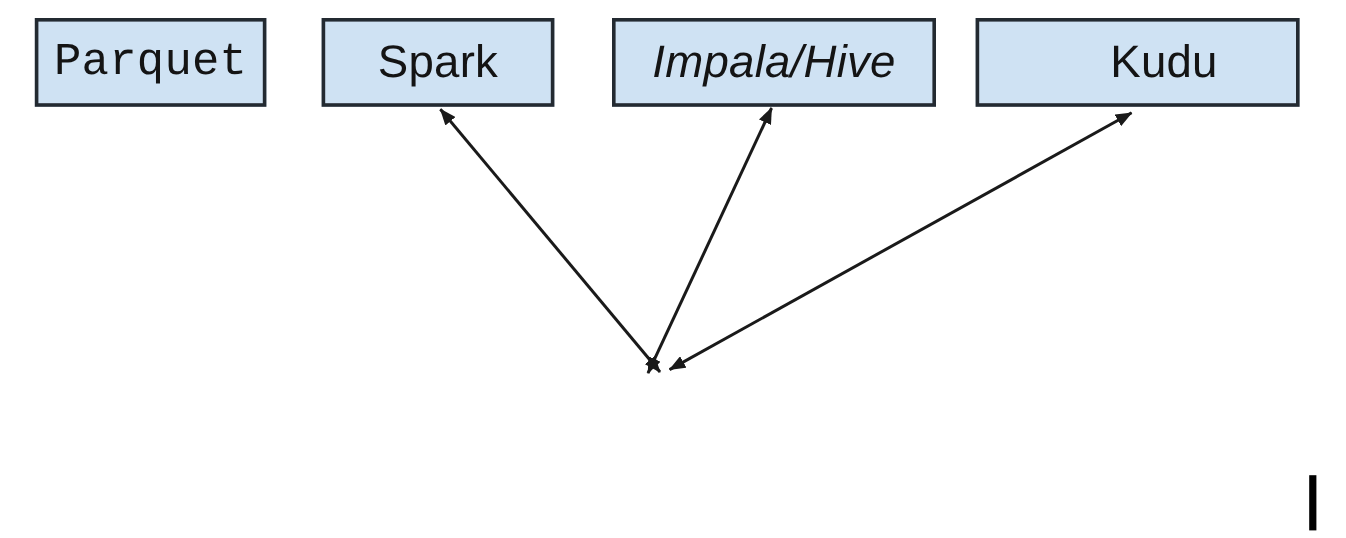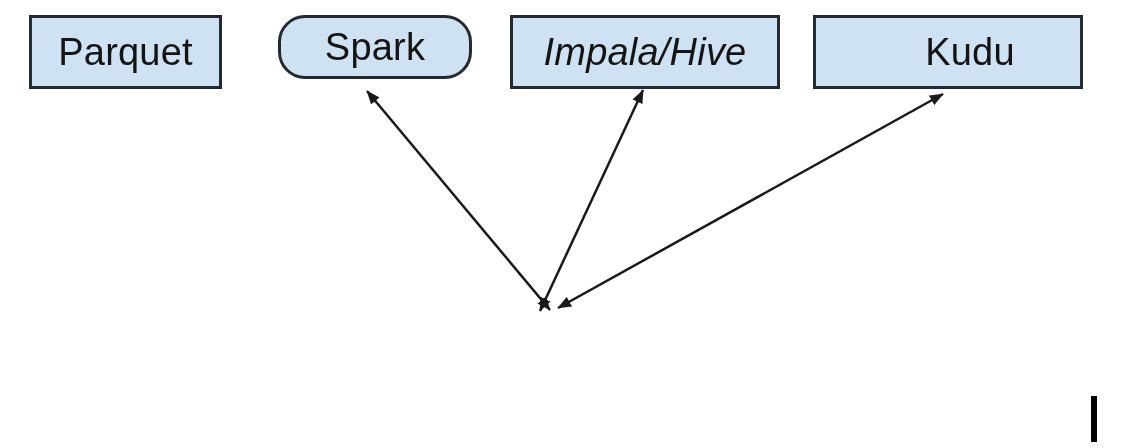--- a/index.html
+++ b/index.html
@@ -49,25 +49,25 @@
     <defs>
       <marker id="arrowhead" viewBox="0 0 10 8" refX="9.5" refY="4" markerWidth="5.5" markerHeight="4.4" orient="auto-start-reverse">
         <path d="M0,0 L10,4 L0,8 z" fill="#1a1a1a"></path>
       </marker>
     </defs>
   <line x1="367" y1="91" x2="550" y2="310" stroke="#1a1a1a" stroke-width="2.5" marker-end="url(#arrowhead)" marker-start="url(#arrowhead)"></line>
       <line x1="643" y1="90" x2="540" y2="311" stroke="#1a1a1a" stroke-width="2.5" marker-end="url(#arrowhead)" marker-start="url(#arrowhead)"></line>
       <line x1="943" y1="94" x2="558" y2="308" stroke="#1a1a1a" stroke-width="2.5" marker-end="url(#arrowhead)" marker-start="url(#arrowhead)"></line>
     </svg>
 
-  <div class="node" style="left: 29px; top: 15px; width: 193px; height: 74px; background: rgb(207, 226, 243); border-color: rgb(35, 42, 49);">
+  <div class="node" style="left: 29px; top: 15px; width: 193px; height: 74px; background: rgb(207, 226, 243); border-color: rgb(35, 42, 49); font-family: Liberation Mono, monospace;">
     <span>Parquet</span>
   </div>
 
-  <div class="node" style="left: 278px; top: 15px; width: 194px; height: 64px; background: rgb(207, 226, 243); border-color: rgb(35, 42, 49); border-radius: 27px;">
+  <div class="node" style="left: 268px; top: 15px; width: 194px; height: 74px; background: rgb(207, 226, 243); border-color: rgb(35, 42, 49);">
     <span>Spark</span>
   </div>
 
   <div class="node" style="left: 510px; top: 15px; width: 270px; height: 74px; background: rgb(207, 226, 243); border-color: rgb(35, 42, 49); font-style: italic;">
     <span>Impala/Hive</span>
   </div>
 
   <div class="node" style="left: 813px; top: 15px; width: 270px; height: 74px; background: rgb(207, 226, 243); border-color: rgb(35, 42, 49); padding-left: 44px;">
     <span>Kudu</span>
   </div>

